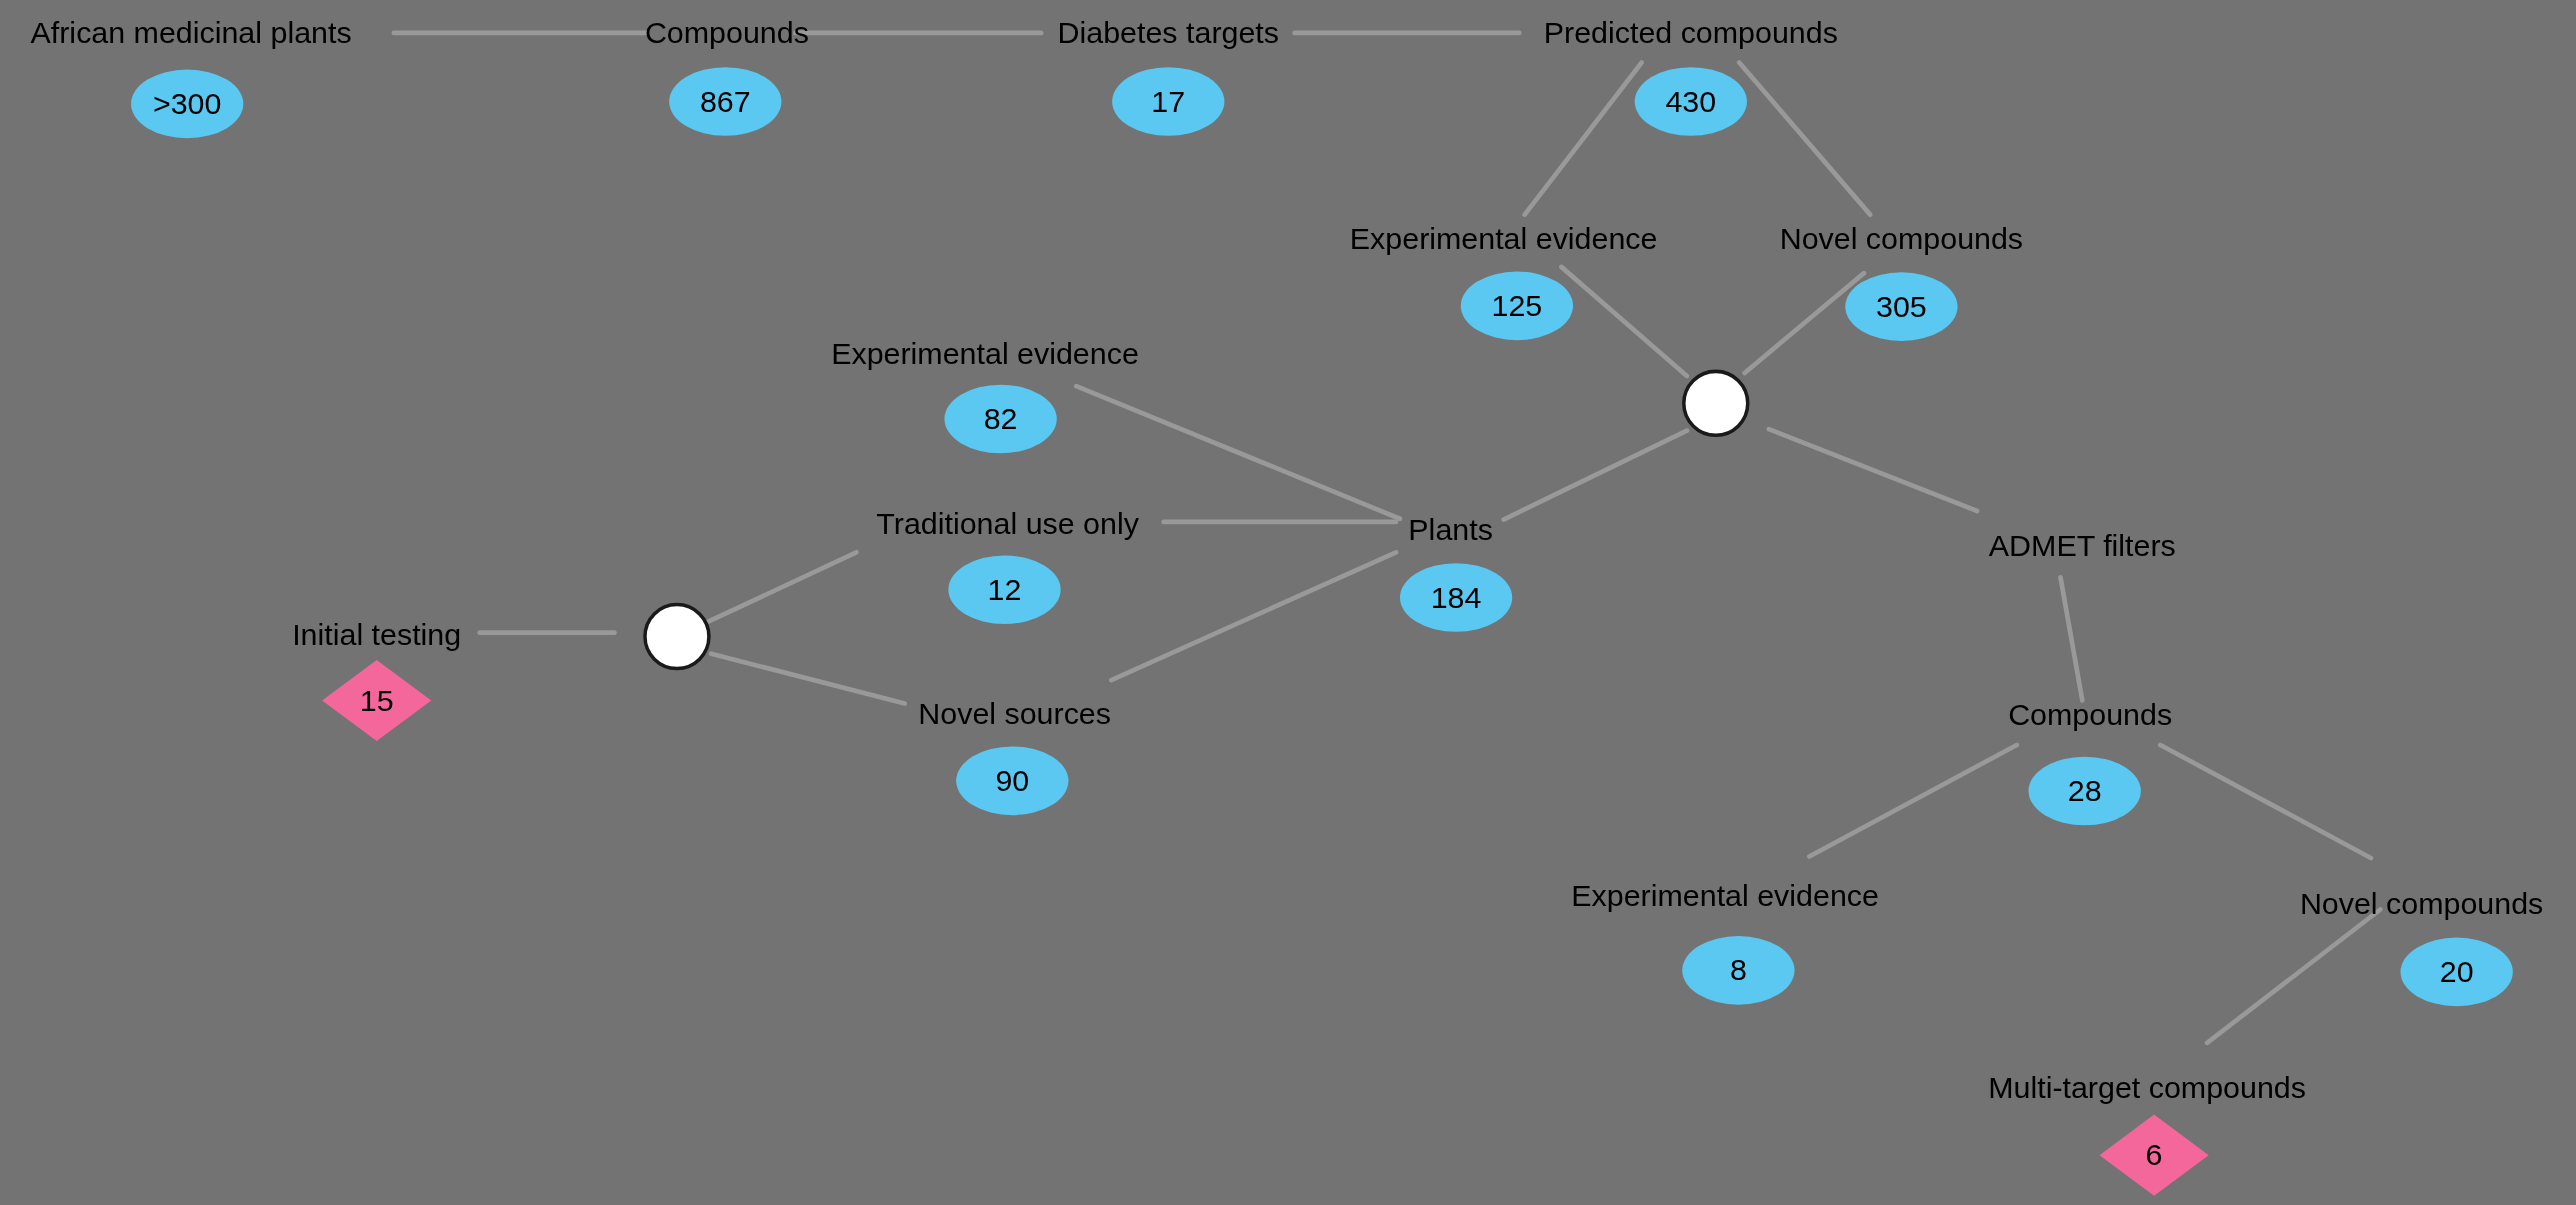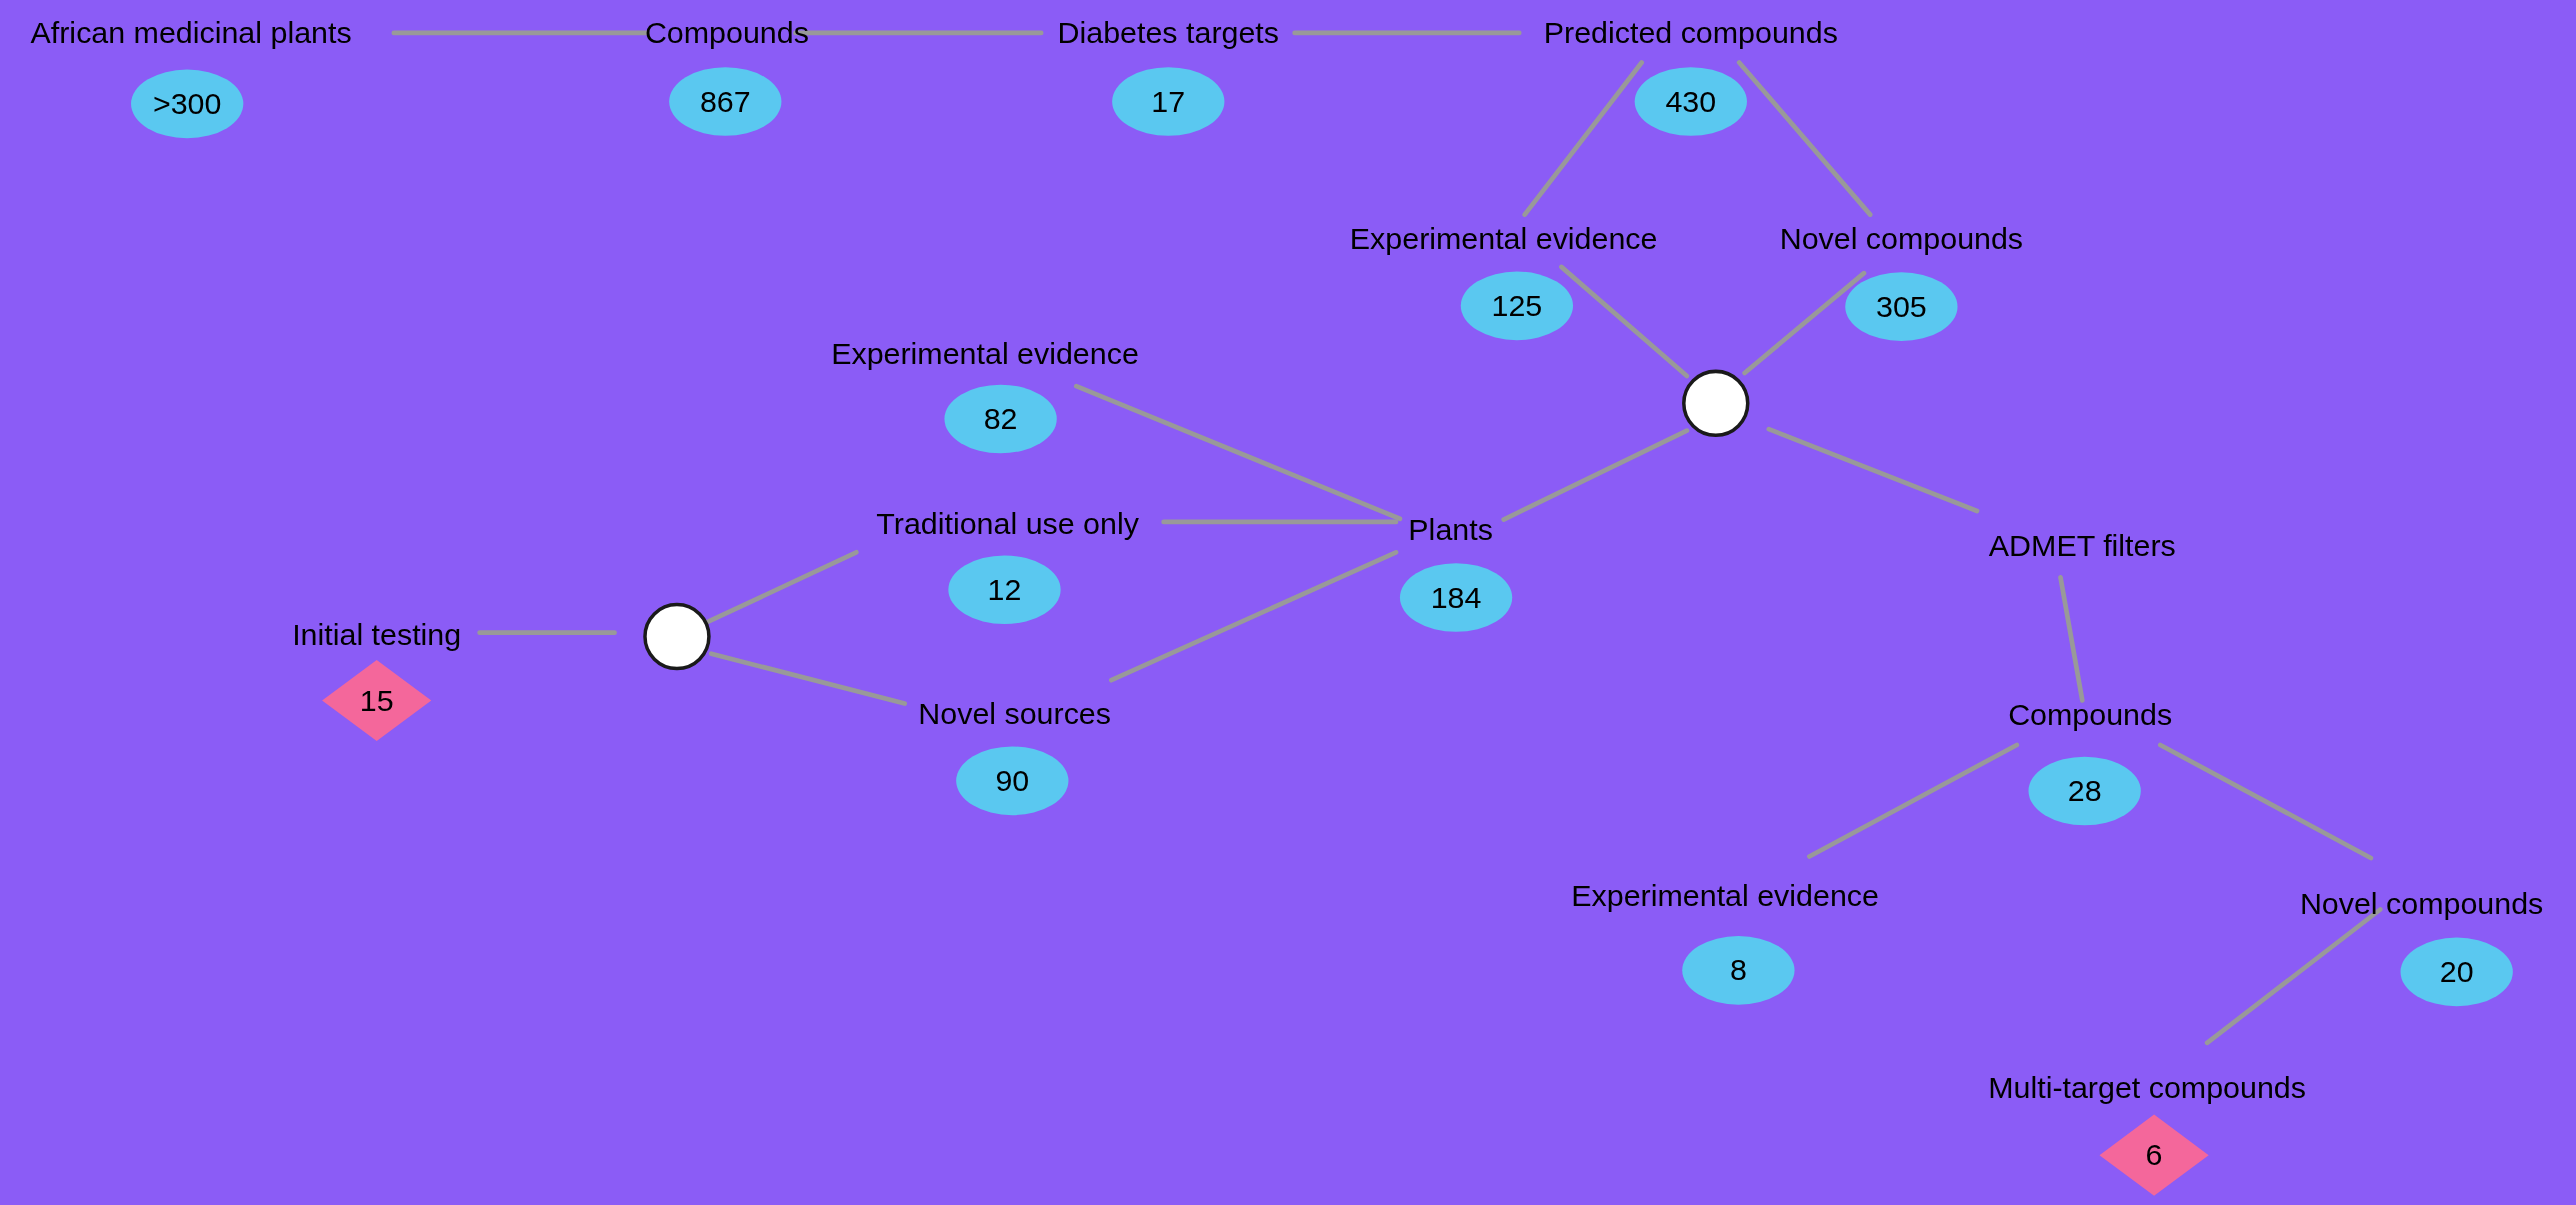--- a/index.html
+++ b/index.html
@@ -4,21 +4,21 @@
 <style>
   html, body {
     margin: 0;
     padding: 0;
     background: #ffffff;
   }
   #canvas {
     position: relative;
     width: 2576px;
     height: 1206px;
-    background: #8b5cf6;
+    background: #737373;
     overflow: hidden;
   }
   svg text {
     font-family: "Liberation Sans", sans-serif;
     font-size: 39px;
     fill: #000000;
     text-anchor: middle;
   }
   svg text.badge-value {
     font-size: 39px;

